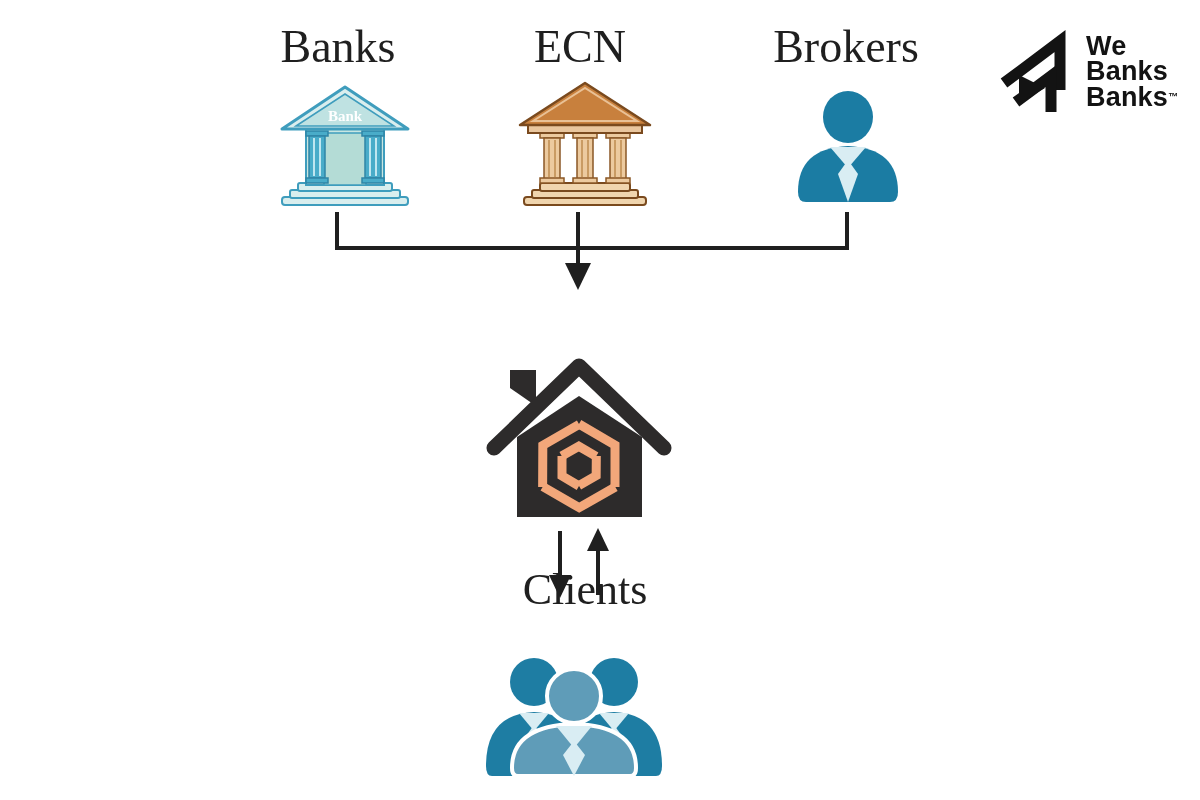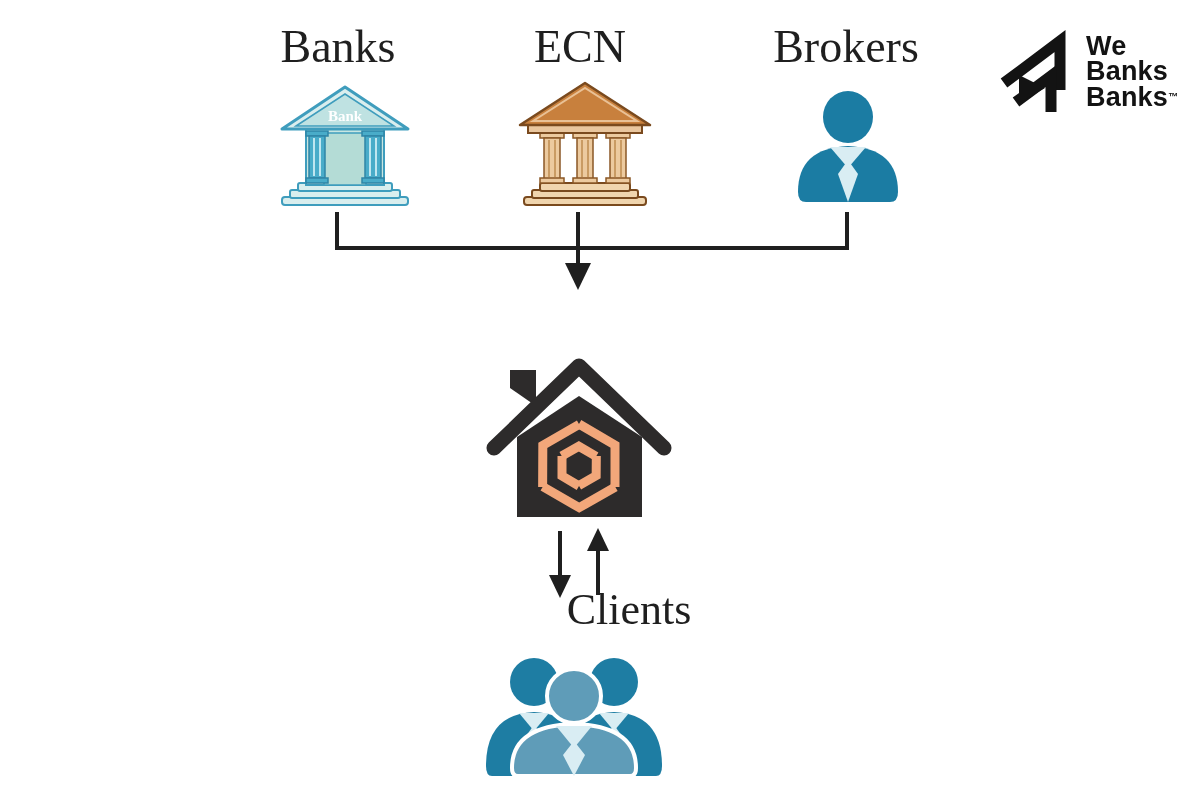--- a/index.html
+++ b/index.html
@@ -119,21 +119,21 @@
     <g transform="translate(93,122)" stroke="#f2a77a" stroke-width="9" fill="none" stroke-linejoin="miter">
       <path d="M 0,-42 L 36,-21 L 36,21"></path>
       <path d="M 0,-42 L 36,-21 L 36,21" transform="rotate(120)"></path>
       <path d="M 0,-42 L 36,-21 L 36,21" transform="rotate(240)"></path>
       <path d="M 0,-20 L 17,-10 L 17,10" transform="rotate(60)"></path>
       <path d="M 0,-20 L 17,-10 L 17,10" transform="rotate(180)"></path>
       <path d="M 0,-20 L 17,-10 L 17,10" transform="rotate(300)"></path>
     </g>
   </svg>
 
-  <div class="node-label mid-label" style="left:585px; top:588px;margin-left:44px;">Clients</div>
+  <div class="node-label mid-label" style="left:585px; top:568px;">Clients</div>
 
   <svg class="abs" style="left:482px; top:654px;" width="184" height="122" viewBox="0 0 184 122">
     <g>
       <path d="M 10,122 Q 4,122 4,112 Q 4,60 52,58 Q 100,60 100,112 Q 100,122 94,122 Z" fill="#1e7da3"></path>
       <circle cx="52" cy="28" r="24" fill="#1e7da3"></circle>
       <polygon points="37,59 52,77 67,59" fill="#d9edf3"></polygon>
       <polygon points="52,71 60,82 52,104 44,82" fill="#d9edf3"></polygon>
     </g>
     <g>
       <path d="M 90,122 Q 84,122 84,112 Q 84,60 132,58 Q 180,60 180,112 Q 180,122 174,122 Z" fill="#1e7da3"></path>

